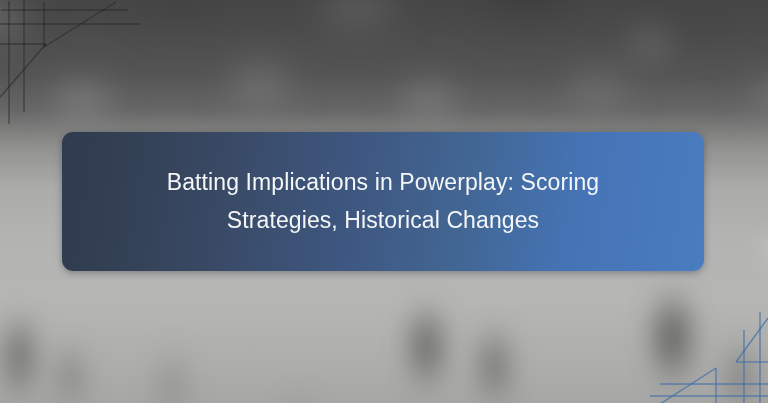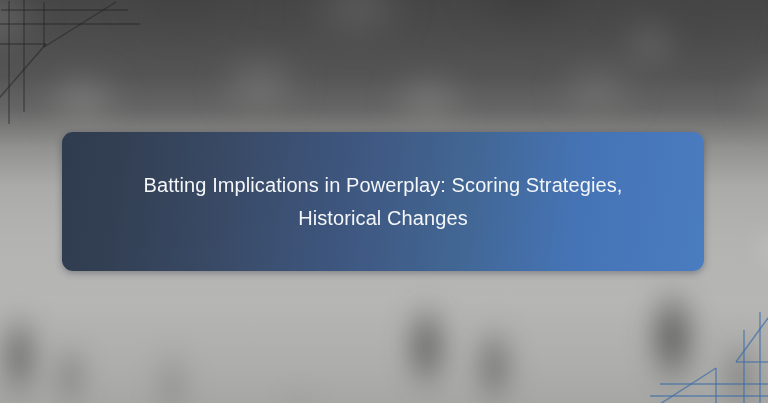--- a/index.html
+++ b/index.html
@@ -128,21 +128,21 @@
     align-items: center;
     justify-content: center;
   }
 
   .hero-title {
     margin: 0;
     width: 520px;
     text-align: center;
     color: #f4f6f8;
     font-family: "Liberation Sans", sans-serif;
-    font-size: 20px;
+    font-size: 23px;
     font-weight: 400;
     line-height: 1.62;
     letter-spacing: .1px;
     text-rendering: optimizeLegibility;
   }
 </style>
 </head>
 <body>
 
 <div id="page">

